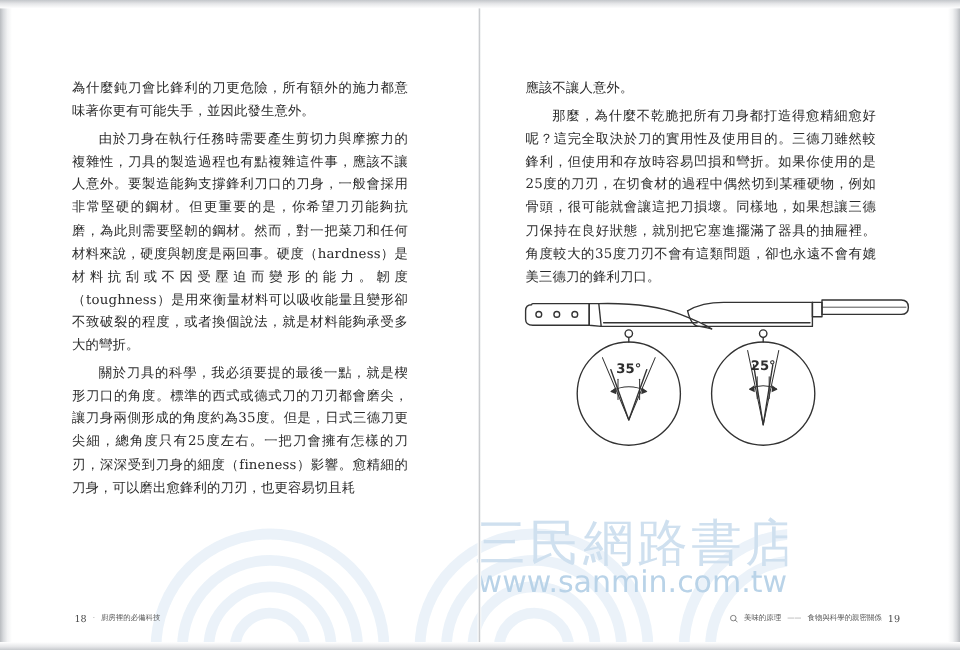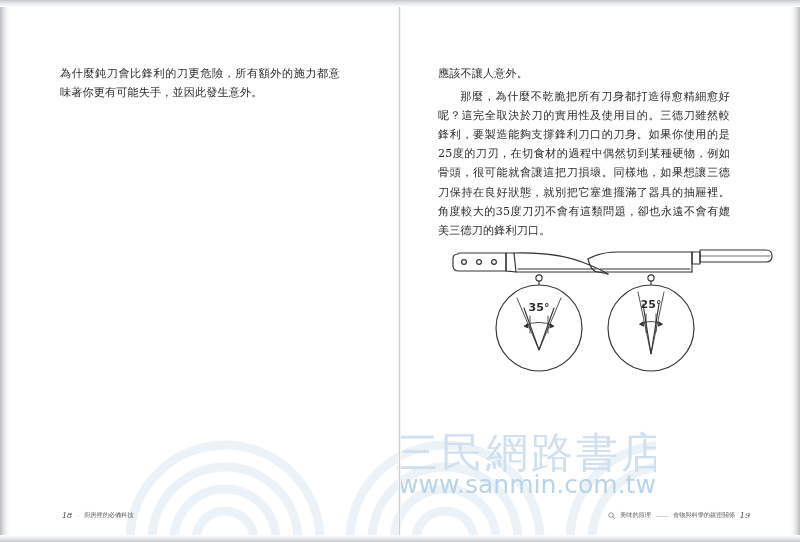--- a/index.html
+++ b/index.html
@@ -125,21 +125,21 @@
   }
   .body-text p {
     margin: 4px;
     text-indent: 2em;
   }
   .body-text p.noindent { text-indent: 0; }
 
   
   .figure {
     position: absolute;
-    left: 46px;
+    left: 31px;
     top: 238px;
     width: 330px;
     height: 140px;
   }
 
   
   .footer {
     position: absolute;
     bottom: 22px;
     font-family: "DejaVu Sans", "Liberation Sans", sans-serif;
@@ -147,21 +147,20 @@
     color: #6d6d6d;
     white-space: nowrap;
     display: flex;
     align-items: center;
     gap: 5px;
   }
   .footer-left  { left: 52px; }
   .footer-right { right: 40px; text-align: right; }
   .folio {
     font-family: "DejaVu Serif", "Liberation Serif", serif;
-    font-style: italic;
     font-size: 8px;
     color: #4a4a4a;
   }
   .foot-sep { color: #8a8a8a; font-size: 6px; }
   .foot-title { color: #5a5a5a; }
   .mag-icon { display: inline-block; line-height: 0; }
 </style>
 </head>
 <body>
 
@@ -183,34 +182,36 @@
       </g>
     </svg>
     <div class="wm-brand">三民網路書店</div>
     <div class="wm-url">www.sanmin.com.tw</div>
   </div>
 
   <div class="page page-left">
 
     <div class="body-text">
       <p class="noindent">為什麼鈍刀會比鋒利的刀更危險，所有額外的施力都意味著你更有可能失手，並因此發生意外。</p>
+      <p>由於刀身在執行任務時需要產生剪切力與摩擦力的複雜性，刀具的製造過程也有點複雜這件事，應該不讓人意外。要製造能夠支撐鋒利刀口的刀身，一般會採用非常堅硬的鋼材。但更重要的是，你希望刀刃能夠抗磨，為此則需要堅韌的鋼材。然而，對一把菜刀和任何材料來說，硬度與韌度是兩回事。硬度（hardness）是材料抗刮或不因受壓迫而變形的能力。韌度（toughness）是用來衡量材料可以吸收能量且變形卻不致破裂的程度，或者換個說法，就是材料能夠承受多大的彎折。</p>
+      <p>關於刀具的科學，我必須要提的最後一點，就是楔形刀口的角度。標準的西式或德式刀的刀刃都會磨尖，讓刀身兩側形成的角度約為35度。但是，日式三德刀更尖細，總角度只有25度左右。一把刀會擁有怎樣的刀刃，深深受到刀身的細度（fineness）影響。愈精細的刀身，可以磨出愈鋒利的刀刃，也更容易切且耗</p>
     </div>
 
     <div class="footer footer-left">
       <span class="folio">18</span>
       <span class="foot-sep">‧</span>
       <span class="foot-title">廚房裡的必備科技</span>
     </div>
   </div>
 
   <div class="page page-right">
 
     <div class="body-text">
       <p class="noindent">應該不讓人意外。</p>
-      <p>那麼，為什麼不乾脆把所有刀身都打造得愈精細愈好呢？這完全取決於刀的實用性及使用目的。三德刀雖然較鋒利，要製造能夠支撐鋒利刀口的刀身。如果你使用的是25度的刀刃，在切食材的過程中偶然切到某種硬物，例如骨頭，很可能就會讓這把刀損壞。同樣地，如果想讓三德刀保持在良好狀態，就別把它塞進擺滿了器具的抽屜裡。角度較大的35度刀刃不會有這類問題，卻也永遠不會有媲美三德刀的鋒利刀口。</p>
+      <p>那麼，為什麼不乾脆把所有刀身都打造得愈精細愈好呢？這完全取決於刀的實用性及使用目的。三德刀雖然較鋒利，但使用和存放時容易凹損和彎折。如果你使用的是25度的刀刃，在切食材的過程中偶然切到某種硬物，例如骨頭，很可能就會讓這把刀損壞。同樣地，如果想讓三德刀保持在良好狀態，就別把它塞進擺滿了器具的抽屜裡。角度較大的35度刀刃不會有這類問題，卻也永遠不會有媲美三德刀的鋒利刀口。</p>
     </div>
 
     <div class="figure">
       <svg width="330" height="140" viewBox="0 0 330 140">
         <g fill="none" stroke="#333333" stroke-width="1.15" stroke-linejoin="round" stroke-linecap="round">
 
           <g>
 
             <path d="M 10 16 Q 5 16 5 21 L 5 28 Q 5 33 11 33 L 58 33 L 58 15 L 11 15 Q 10 15 10 16 Z"></path>
 

